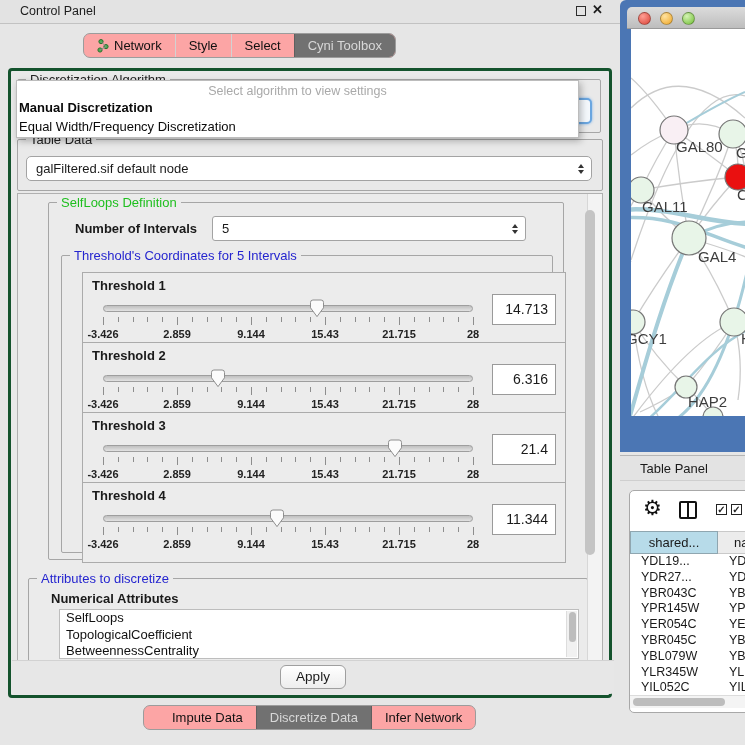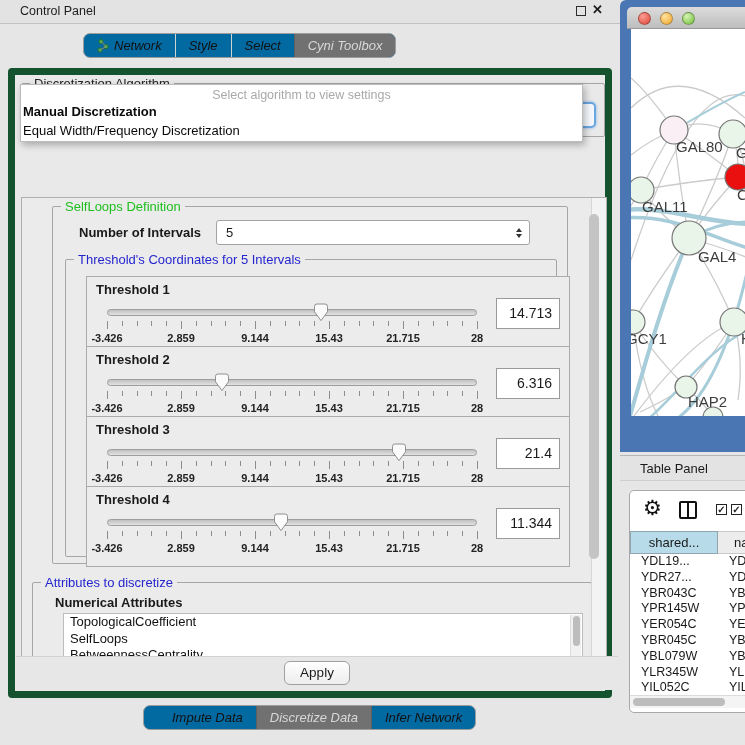--- a/index.html
+++ b/index.html
@@ -10,34 +10,34 @@
   
   #cp { position:absolute; left:0; top:0; width:620px; height:745px; background:#e6e6e6; }
   #cp-titlebar { position:absolute; left:0; top:0; width:620px; height:24px;
     background:#e3e3e3; border-bottom:1px solid #c2c2c2; }
   #cp-title { position:absolute; left:8px; top:4px; font-size:12.5px; color:#1c1c1c;margin-left:12px; }
   .win-btn { position:absolute; top:6px; cursor:default; }
   #float-btn { left:576px; width:10px; height:10px; border:1.6px solid #2c2c2c; background:transparent; }
   #close-btn { left:592px; top:2px; font-size:13px; font-weight:bold; color:#1c1c1c; }
 
   
-  .tabstrip { position:absolute; display:flex; background:#0369a1; border:1px solid #9c9c9c;
-    border-radius:7px; overflow:hidden; height:25px;font-style:italic; }
+  .tabstrip { position:absolute; display:flex; background:#fca5a5; border:1px solid #9c9c9c;
+    border-radius:7px; overflow:hidden; height:25px; }
   .tabstrip .tab { display:flex; align-items:center; gap:5px; padding:0 13px; font-size:13px;
     color:#111; white-space:nowrap; border-left:1px solid #d2d2d2; }
   .tabstrip .tab:first-child { border-left:none; }
   .tabstrip .tab.sel { background:#717171; color:#d8d8d8; border-left-color:#5f5f5f; }
   .tabstrip .tab.sel + .tab { border-left-color:#5f5f5f; }
   #top-tabs { left:83px; top:33px; }
   #bottom-tabs { left:143px; top:705px;padding-left:15px; }
   #net-tab-icon svg { display:block; }
 
   
   #outer-panel { position:absolute; left:8px; top:68px; width:604px; height:630px;
-    background:#e9e9e9; border:7px solid #14532d; border-radius:4px; }
+    background:#e9e9e9; border:3px solid #14532d; border-radius:4px; }
 
   .groupbox { position:absolute; border:1px solid #a6a6a6; border-radius:2px; }
   .group-title { position:absolute; top:-8px; left:8px; padding:0 4px; font-size:13px;
     background:inherit; white-space:nowrap; }
   .gt-green { color:#1fbf1f; background:#ebebeb; }
   .gt-blue  { color:#2525cf; background:#ebebeb; }
   .gt-dark  { color:#222; background:#e9e9e9; }
 
   
   #algo-group { left:6px; top:8px; width:584px; height:54px; background:#e9e9e9; }
@@ -184,20 +184,30 @@
         <span class="group-title gt-dark">Discretization Algorithm</span>
         <div id="algo-combo"></div>
       </div>
 
       <div id="popup">
         <div id="popup-hint">Select algorithm to view settings</div>
         <div class="popup-item bold">Manual Discretization</div>
         <div class="popup-item">Equal Width/Frequency Discretization</div>
       </div>
 
+      <div id="tabledata-group" class="groupbox">
+        <span class="group-title">Table Data</span>
+        <div id="table-combo" class="combo">
+          <span>galFiltered.sif default node</span>
+          <span class="spin-arrows">
+              <i class="up"></i>
+              <i class="dn"></i>
+            </span>
+        </div>
+      </div>
 
       <div id="scrollpanel">
 
         <div id="interval-group" class="groupbox">
           <span class="group-title gt-green">SelfLoops Definition</span>
           <span id="noi-label">Number of Intervals</span>
           <div id="noi-spinner" class="combo">
             <span>5</span>
             <span class="spin-arrows">
                 <i class="up"></i>
@@ -392,22 +402,22 @@
                 </div>
               <div class="thr-value">11.344</div>
             </div>
           </div>
         </div>
 
         <div id="attr-group" class="groupbox">
           <span class="group-title gt-blue">Attributes to discretize</span>
           <span id="attr-label">Numerical Attributes</span>
           <div id="attr-list">
+            <div class="attr-item">SelfLoops</div>
             <div class="attr-item">TopologicalCoefficient</div>
-            <div class="attr-item">SelfLoops</div>
             <div class="attr-item">BetweennessCentrality</div>
             <div id="attr-scroll">
                 <div class="thumb2"></div>
               </div>
           </div>
         </div>
 
         <div id="vscroll">
             <div class="thumb"></div>
           </div>

